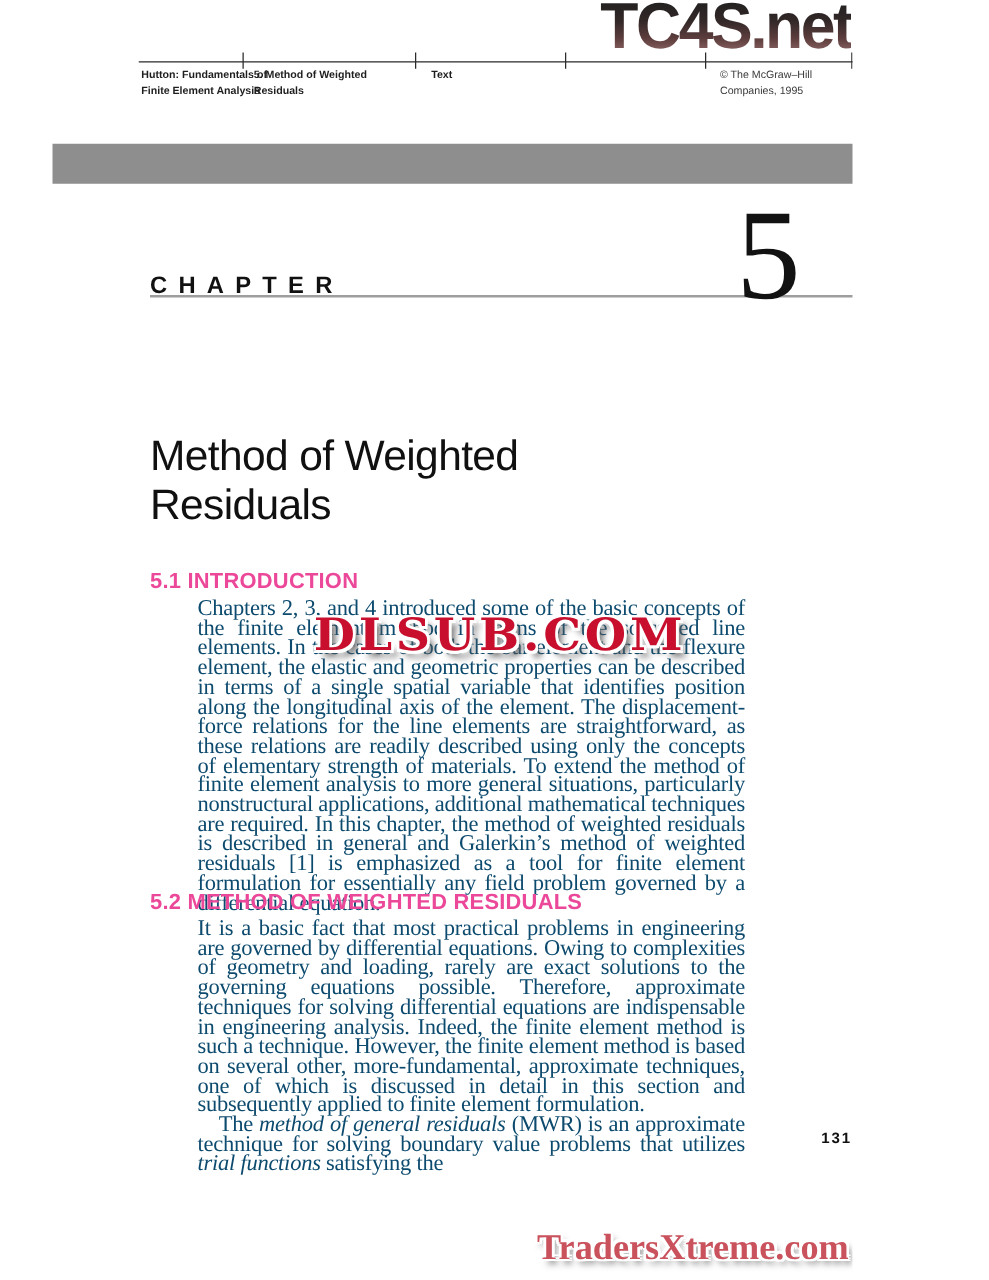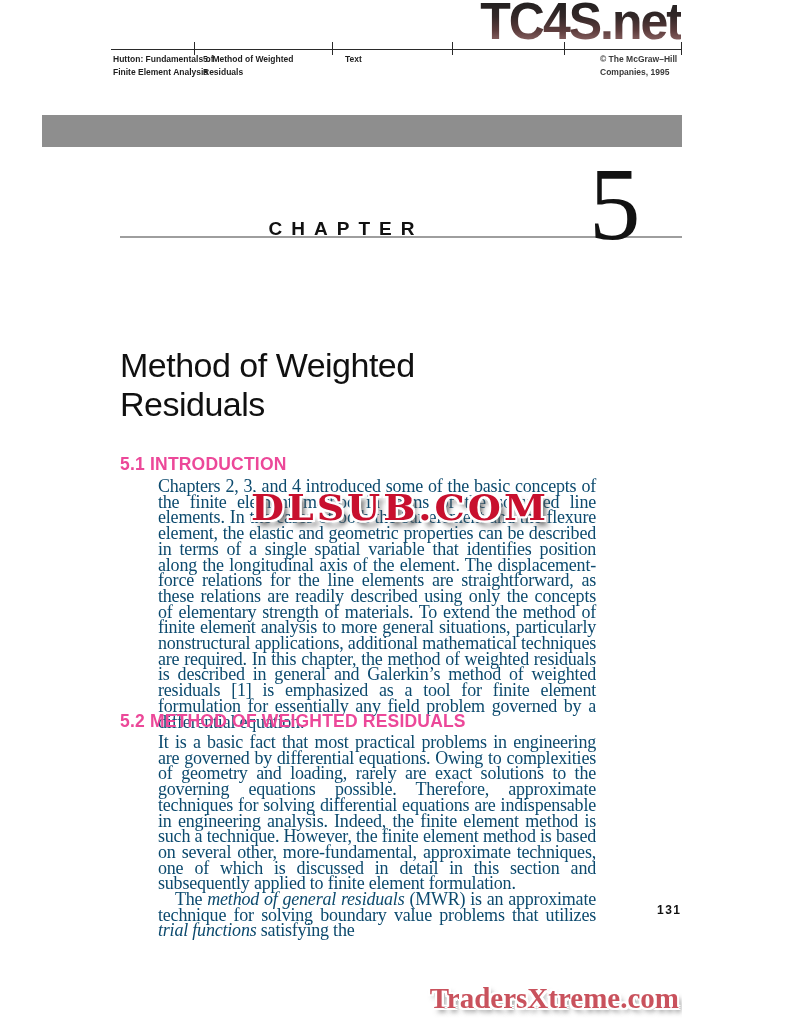--- a/index.html
+++ b/index.html
@@ -9,26 +9,26 @@
   }
   
   .hdr-rule{position:absolute;left:111px;top:49px;width:572px;height:1px;background:#2a2a2a;}
   .hdr-tick{position:absolute;top:42px;width:1px;height:13px;background:#2a2a2a;}
   .t1{left:194px}.t2{left:332px}.t3{left:452px}.t4{left:564px}.t5{left:681px}
   .hdr-cell{
     position:absolute;top:53px;font-family:"Liberation Sans",sans-serif;
     font-size:8.5px;line-height:12.5px;font-weight:bold;color:#1e1e1e;white-space:nowrap;
   }
   .hdr-c1{left:113px}.hdr-c2{left:203px}.hdr-c3{left:345px}
-  .hdr-c5{left:600px;font-weight:bold;color:#3a3a3a}
+  .hdr-c5{left:576px;font-weight:normal;color:#3a3a3a}
   
   .band{position:absolute;left:42px;top:115px;width:698px;height:32px;background:#8e8e8e;}
   
   .chapter-label{
-    position:absolute;left:120px;top:218px;width:452px;text-align:center;
+    position:absolute;left:120px;top:218px;width:452px;text-align:left;
     font-family:"Liberation Sans",sans-serif;font-weight:bold;font-size:19px;
     letter-spacing:9px;color:#111;white-space:nowrap;
   }
   .chapter-rule{position:absolute;left:120px;top:236px;width:565px;height:2px;background:#9e9e9e;}
   .chapter-num{
     position:absolute;left:589px;top:153px;font-family:"Liberation Serif",serif;
     font-size:103px;line-height:103px;color:#121212;
   }
   .book-title{
     position:absolute;left:120px;top:346px;font-family:"Liberation Sans",sans-serif;

